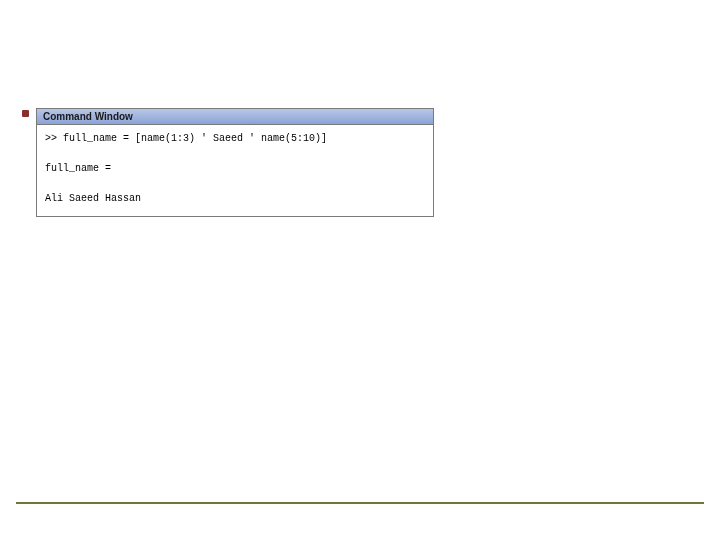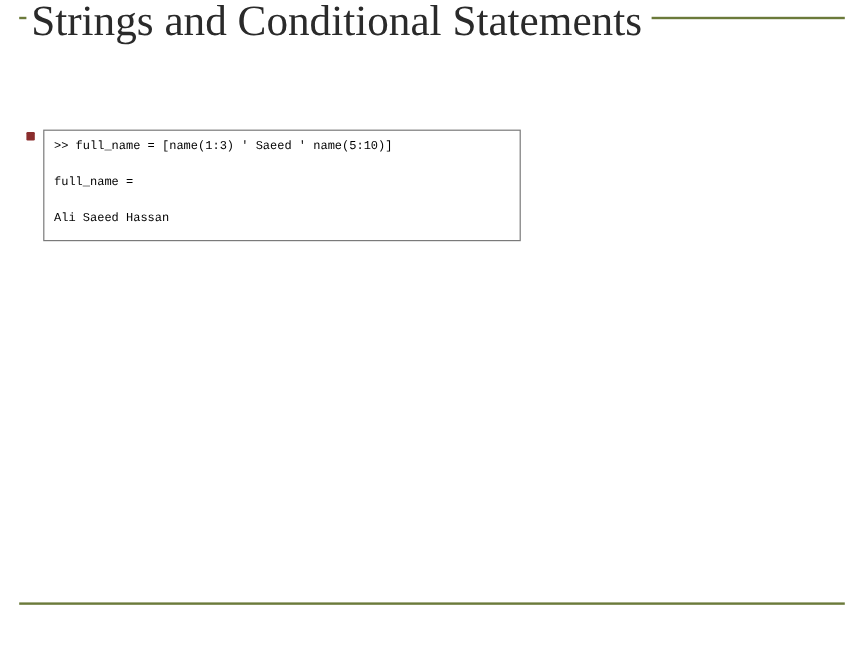--- a/index.html
+++ b/index.html
@@ -83,28 +83,25 @@
     border: none;
     border-top: 2px solid #6b7a3a;
     margin: 0;
   }
 </style>
 </head>
 <body>
 
 <div class="slide">
 
-  <div class="title-wrap">
-    <hr class="hr-top">
-    <div class="title">Strings and Conditional Statements</div>
-  </div>
 
   <div class="bullet"></div>
 
   <div class="content">
+    <div class="cw-titlebar">Command Window</div>
     <div class="cw-body"><span>&gt;&gt; full_name = [name(1:3) ' Saeed ' name(5:10)]</span>
 <span></span>
 <span>full_name =</span>
 <span></span>
 <span>Ali Saeed Hassan</span></div>
   </div>
 
   <hr class="hr-bottom">
 
 </div>

